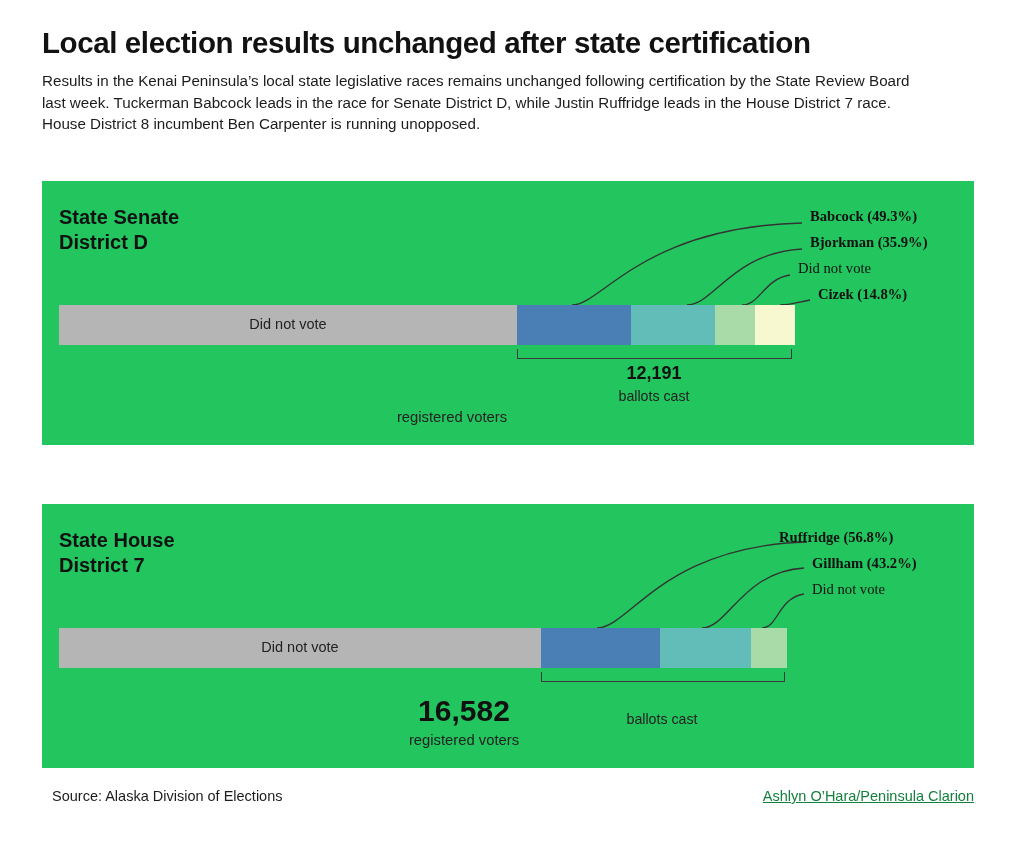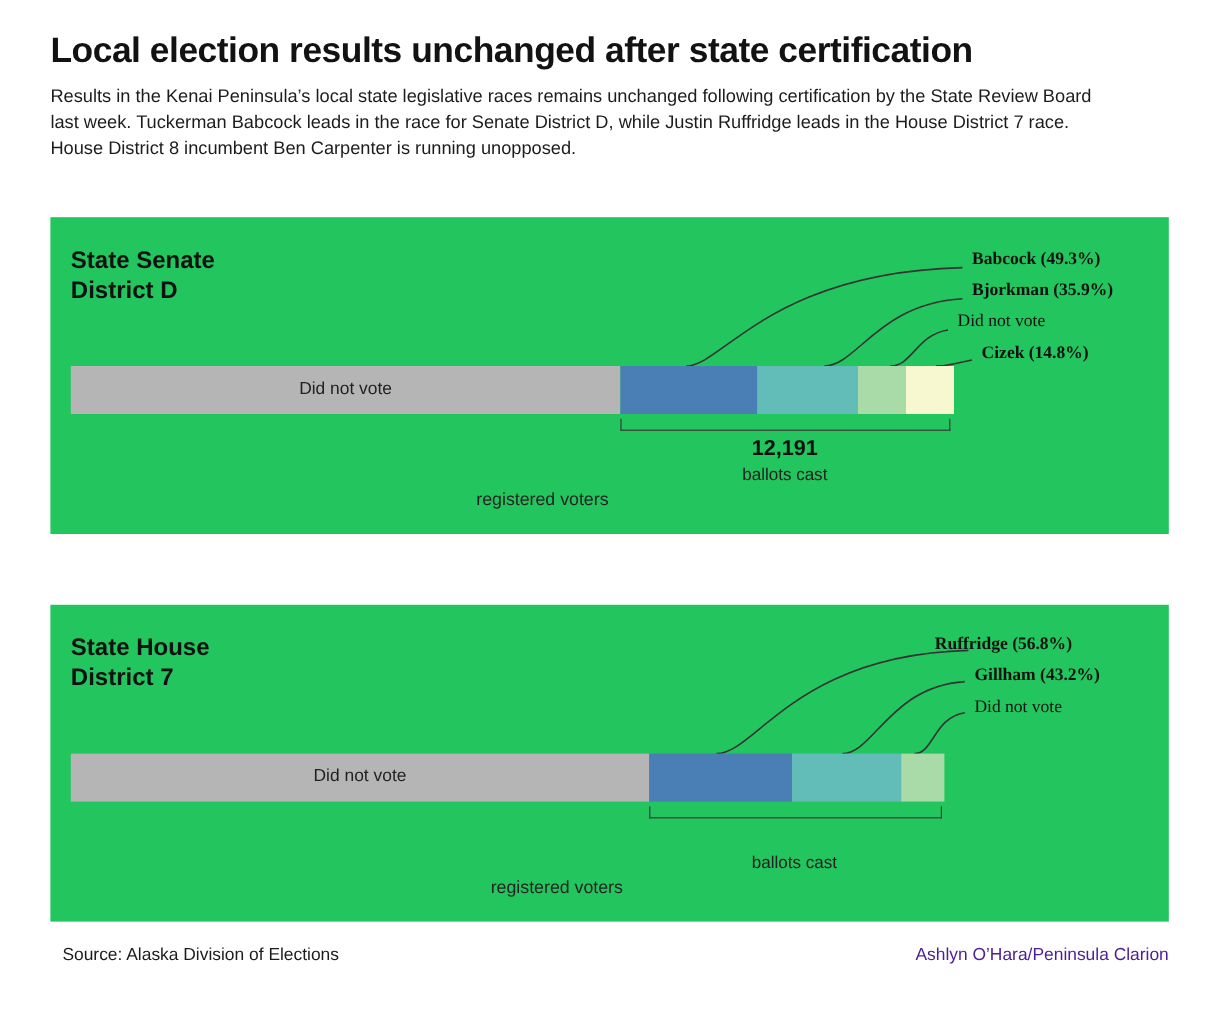--- a/index.html
+++ b/index.html
@@ -123,21 +123,22 @@
     left: 52px;
     top: 788px;
     font-size: 14.5px;
     color: #1c1c1c;
   }
   .footer-right {
     position: absolute;
     right: 50px;
     top: 788px;
     font-size: 14.5px;
-    color: #4c1d95;
+    color: #15803d;
+    text-decoration: underline;
   }
 </style>
 </head>
 <body>
 
 <div class="page">
 
   <div class="headline">Local election results unchanged after state certification</div>
   <div class="subhead">Results in the Kenai Peninsula’s local state legislative races remains unchanged following certification by the State Review Board last week. Tuckerman Babcock leads in the race for Senate District D, while Justin Ruffridge leads in the House District 7 race. House District 8 incumbent Ben Carpenter is running unopposed.</div>
 
@@ -195,20 +196,21 @@
       <div class="seg" style="left:0px; width:482px; background:#b5b5b5;">
         <div class="seg-label">Did not vote</div>
       </div>
       <div class="seg" style="left:482px; width:119px; background:#4a7fb5;"></div>
       <div class="seg" style="left:601px; width:91px; background:#62bdb9;"></div>
       <div class="seg" style="left:692px; width:36px; background:#a8dba8;"></div>
     </div>
 
     <div class="bracket" style="left:499px; top:168px; width:242px;"></div>
 
+    <div class="big-num" style="left:272px; top:190px; width:300px; font-size:30px;">16,582</div>
     <div class="sub-num" style="left:272px; top:228px; width:300px; font-size:14.8px;">registered voters</div>
 
     <div class="sub-num" style="left:520px; top:207px; width:200px; font-size:14.2px;">ballots cast</div>
   </div>
 
   <div class="footer-left">Source: Alaska Division of Elections</div>
   <div class="footer-right">Ashlyn O’Hara/Peninsula Clarion</div>
 
 </div>
 

